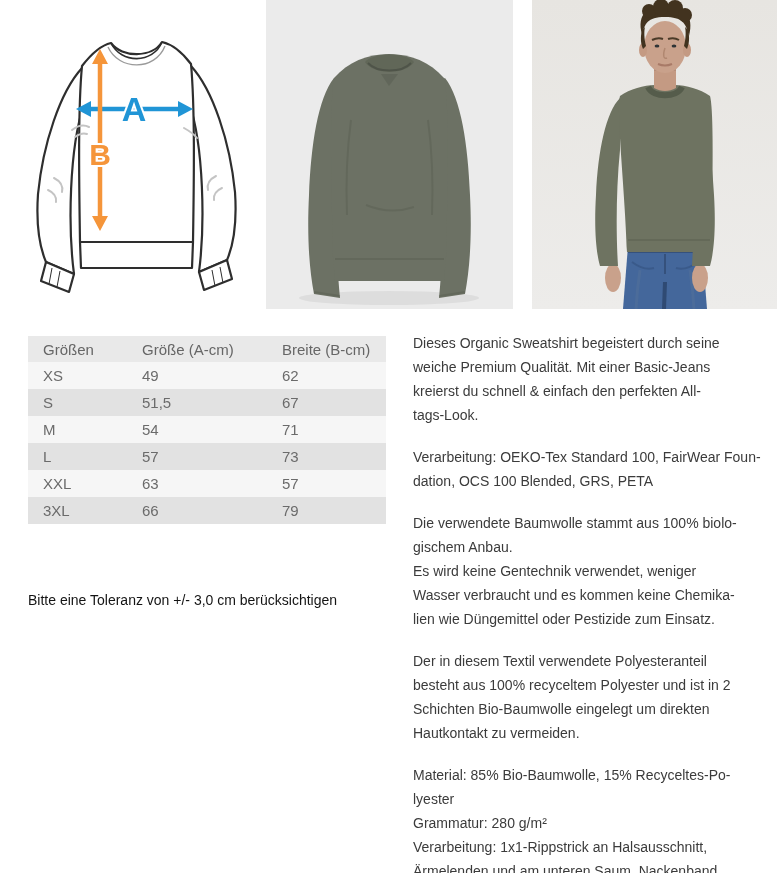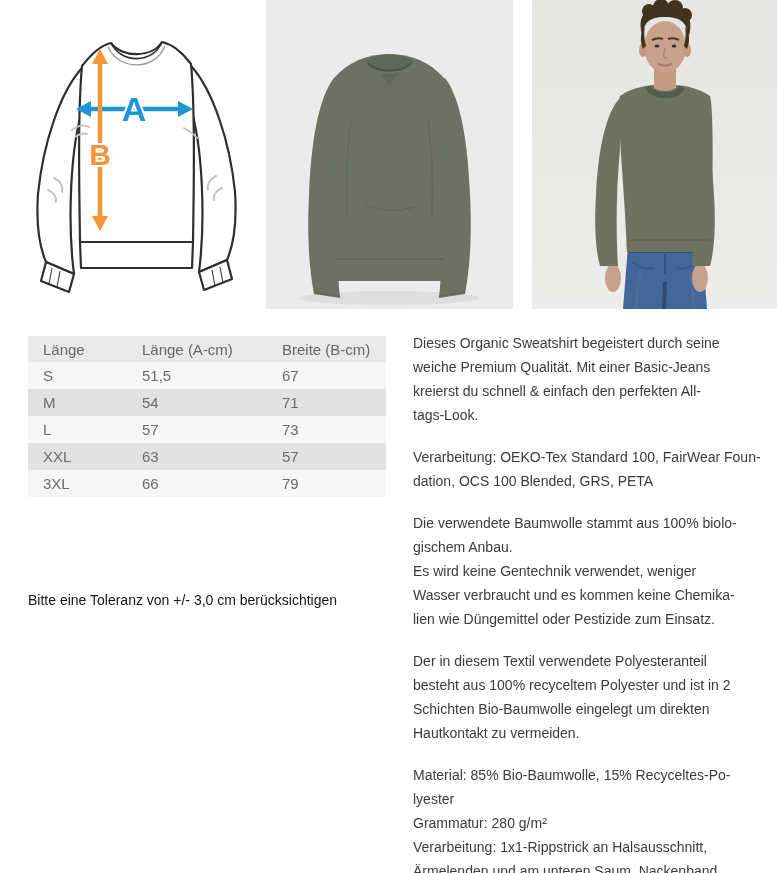--- a/index.html
+++ b/index.html
@@ -165,26 +165,31 @@
   </div>
 
   <table class="size-table">
     <colgroup>
         <col style="width:99px">
         <col style="width:140px">
         <col style="width:119px">
       </colgroup>
     <thead>
       <tr>
-        <th>Länge</th>
-        <th>Länge (A-cm)</th>
+        <th>Größen</th>
+        <th>Größe (A-cm)</th>
         <th>Breite (B-cm)</th>
       </tr>
     </thead>
     <tbody>
+      <tr>
+        <td>XS</td>
+        <td>49</td>
+        <td>62</td>
+      </tr>
       <tr>
         <td>S</td>
         <td>51,5</td>
         <td>67</td>
       </tr>
       <tr>
         <td>M</td>
         <td>54</td>
         <td>71</td>
       </tr>

